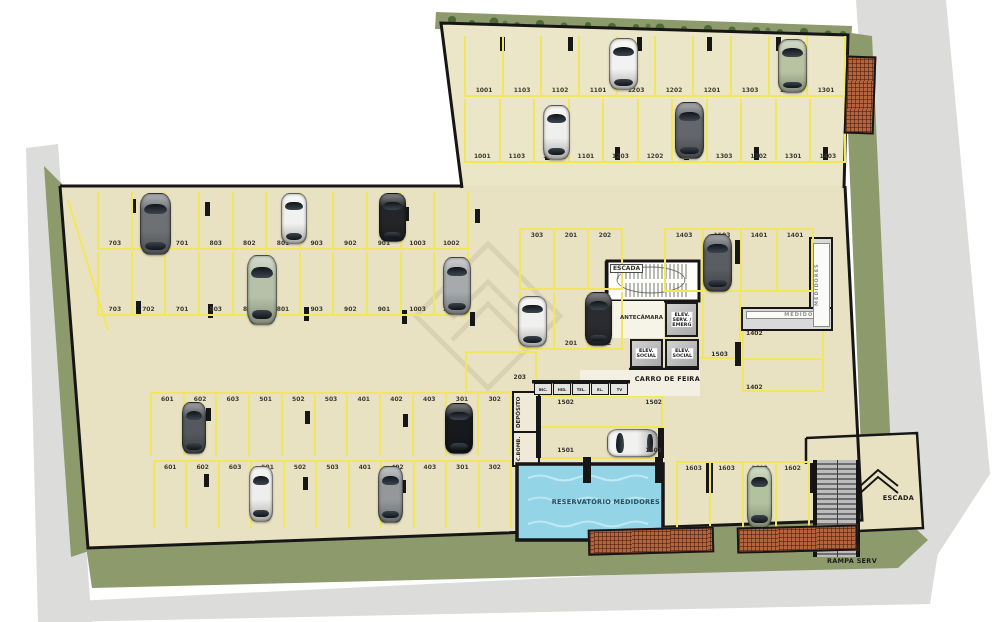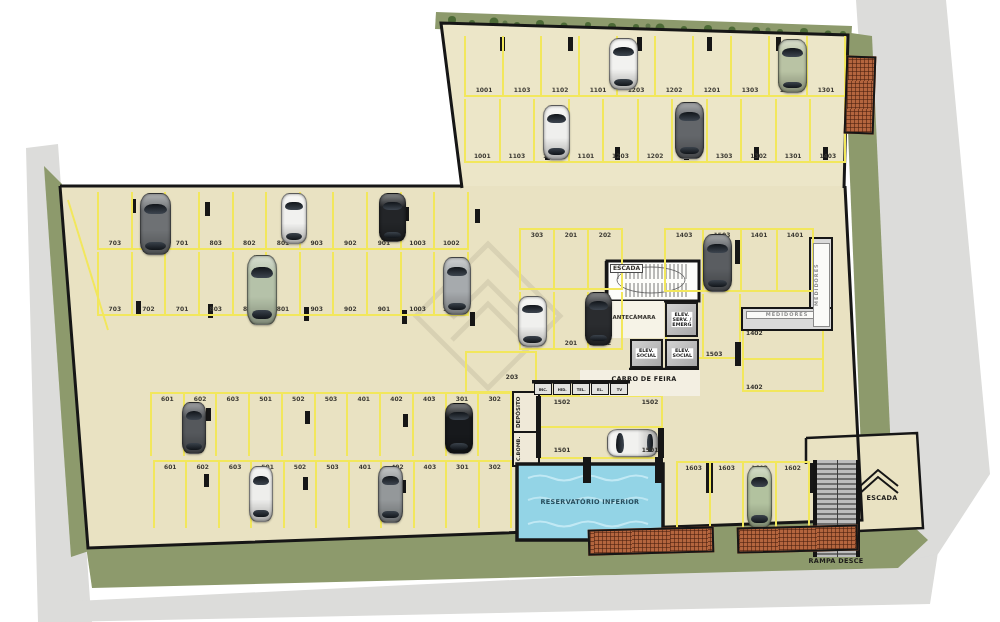--- a/index.html
+++ b/index.html
@@ -15,21 +15,21 @@
   .row .stall{flex:1;position:relative;border-left:2px solid var(--yl);display:flex;justify-content:center;box-sizing:border-box;}
   .row .stall:last-child{border-right:2px solid var(--yl);}
   .row.lb{border-bottom:2px solid var(--yl);}
   .row.lb .stall{align-items:flex-end;}
   .row.lt{border-top:2px solid var(--yl);}
   .row.lt .stall{align-items:flex-start;}
   .row.bb{border-bottom:2px solid var(--yl);}
   .num{font-size:6px;font-weight:bold;color:#3c3a33;line-height:1;margin:2px 0;letter-spacing:0;}
 
   
-  .plabel{position:absolute;font-size:6px;font-weight:bold;color:#33312c;text-align:center;line-height:1.1;}
+  .plabel{position:absolute;font-size:6px;font-weight:bold;color:#33312c;text-align:right;line-height:1.1;}
   .big{font-size:6.5px;color:#1d1c1a;letter-spacing:.3px;}
   .plate{background:#fdfdfb;border:1px solid #4a4a4a;padding:0 2px;}
   .lleft{text-align:left;}
   .vlabel{position:absolute;writing-mode:vertical-rl;transform:rotate(180deg);
           font-size:5.5px;font-weight:bold;color:#2c2b26;text-align:center;line-height:1;}
   .medid{color:#8f8f8f;background:#fafaf8;border:1px solid #8a8a8a;letter-spacing:1px;}
 
   
   .elevbox{position:absolute;background:linear-gradient(135deg,#d2d2d2,#a8a8a8);
            border:2px solid #1a1a1a;display:flex;align-items:center;justify-content:center;box-sizing:border-box;}
@@ -570,25 +570,25 @@
   <div class="shaft" style="left:572px;top:383px">
       <span>TEL.</span>
     </div>
   <div class="shaft" style="left:591px;top:383px">
       <span>EL.</span>
     </div>
   <div class="shaft" style="left:610px;top:383px">
       <span>TV</span>
     </div>
 
-  <div class="plabel big" style="left:520px;top:499px;width:140px;color:#274e5e">RESERVATÓRIO INFERIOR</div>
+  <div class="plabel big" style="left:520px;top:499px;width:140px;color:#274e5e">RESERVATÓRIO MEDIDORES</div>
   <div class="plabel big" style="left:850px;top:495px;width:64px">ESCADA</div>
 
   <div class="ramp"></div>
-  <div class="plabel big" style="left:795px;top:558px;width:82px">RAMPA DESCE</div>
+  <div class="plabel big" style="left:795px;top:558px;width:82px">RAMPA SERV</div>
 
   <div class="brick" style="left:845px;top:56px;width:30px;height:78px;transform:rotate(2deg)"></div>
   <div class="brick" style="left:588px;top:528px;width:126px;height:26px;transform:rotate(-1.5deg)"></div>
   <div class="brick" style="left:737px;top:526px;width:121px;height:26px;transform:rotate(-1.5deg)"></div>
 
   <div class="plabel" style="left:498px;top:374px;width:28px">203</div>
   <div class="plabel" style="left:700px;top:351px;width:28px">1503</div>
   <div class="plabel lleft" style="left:746px;top:330px;width:26px">1402</div>
   <div class="plabel lleft" style="left:746px;top:384px;width:26px">1402</div>
   <div class="plabel" style="left:550px;top:399px;width:24px">1502</div>

